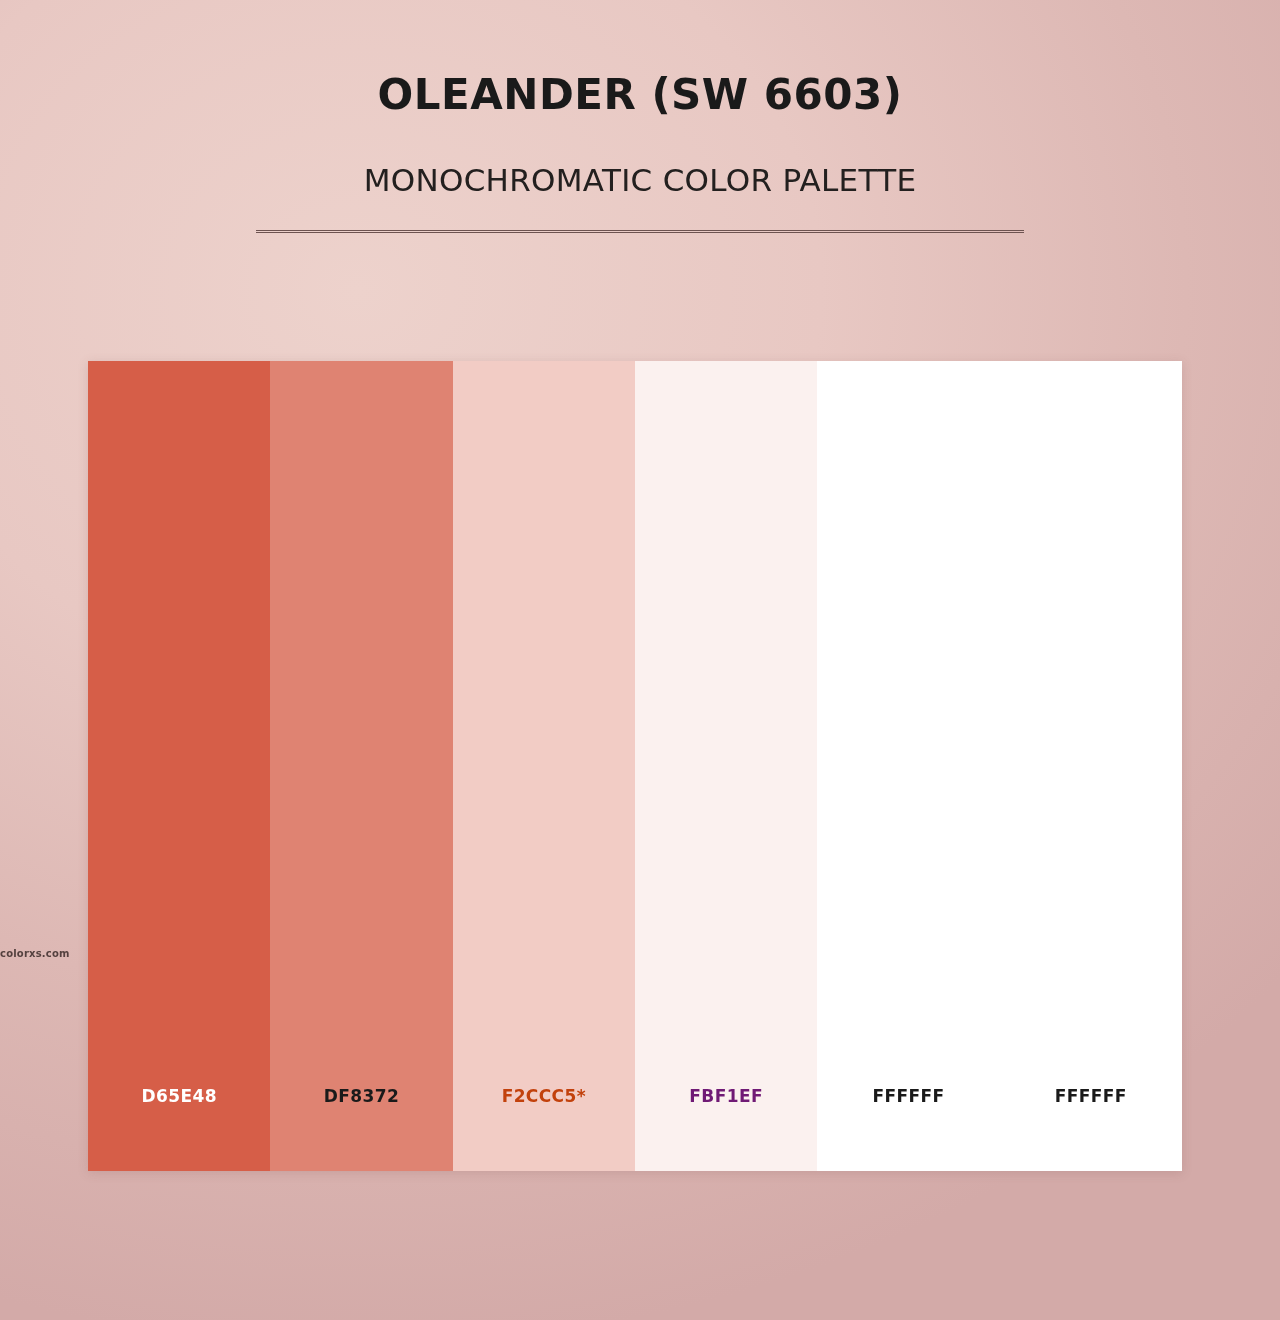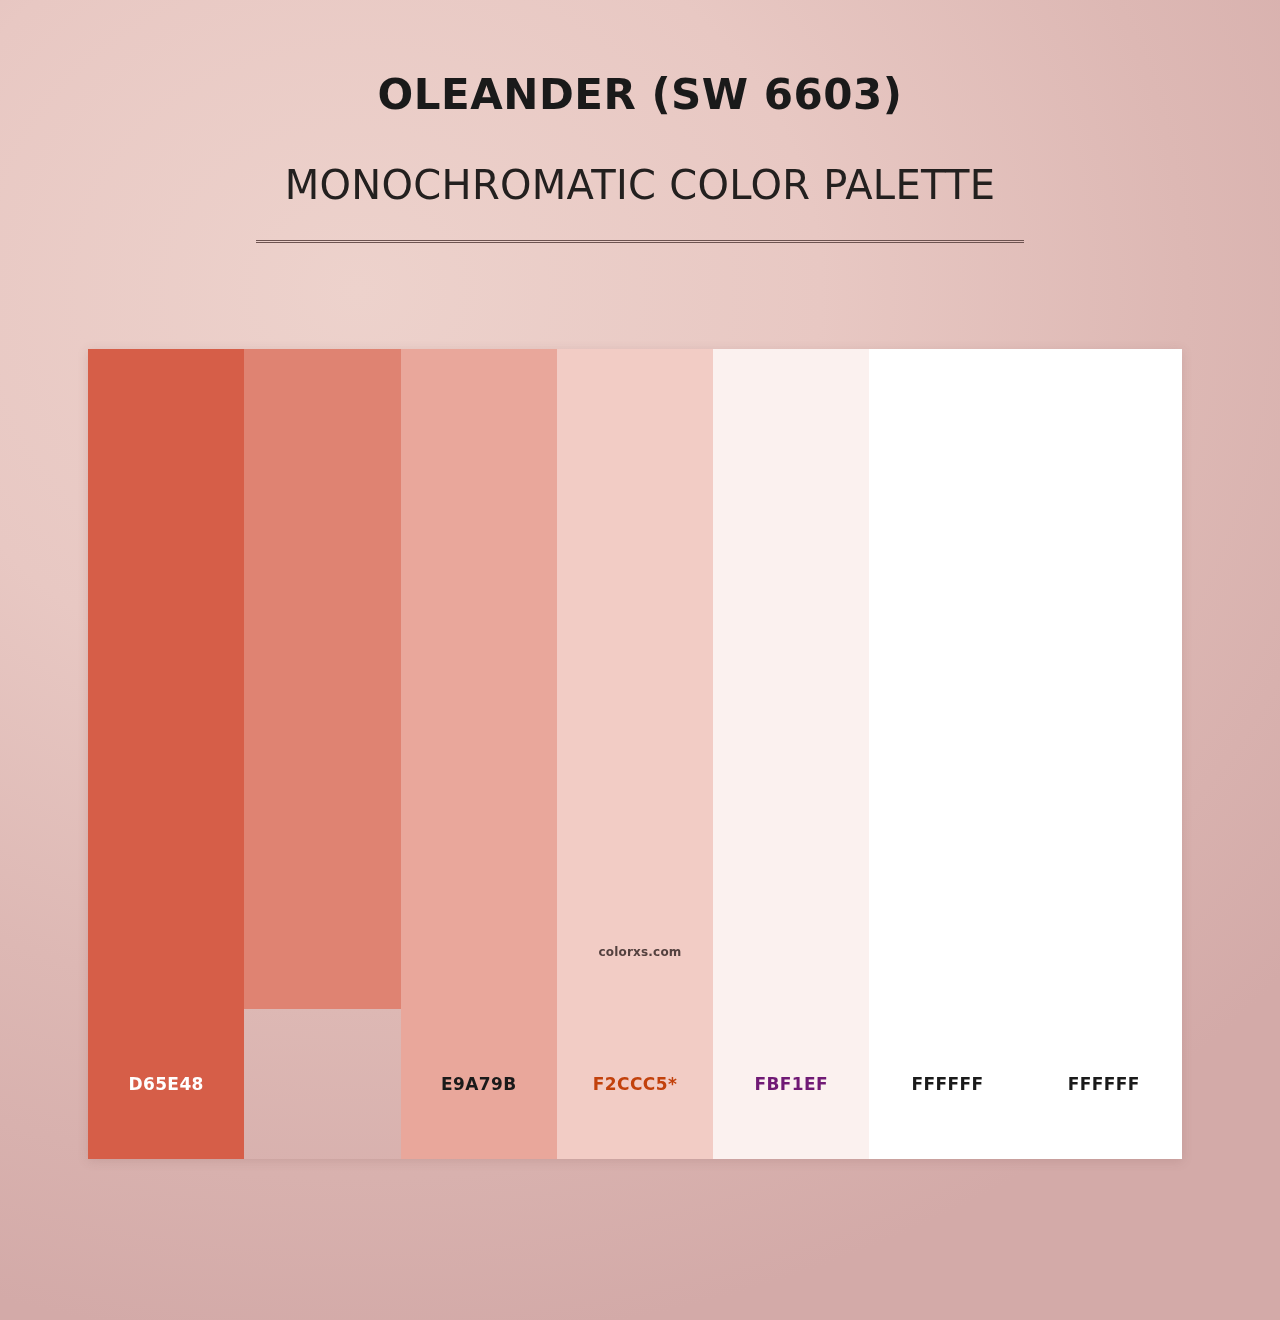--- a/index.html
+++ b/index.html
@@ -26,42 +26,42 @@
   }
   .title {
     font-size: 42px;
     font-weight: bold;
     color: #1a1a1a;
     letter-spacing: 0.5px;
     margin: 0;
     line-height: 1.1;
   }
   .subtitle {
-    font-size: 40px;
+    font-size: 31px;
     font-weight: normal;
     color: #23201f;
     margin: 0;
     padding-top: 44px;
     letter-spacing: 0.3px;
   }
   .divider-wrap {
     width: 768px;
     margin: 32px auto 0 auto;
   }
   .divider {
     height: 0;
     border-top: 1px solid #6d5350;
     border-bottom: 1px solid #6d5350;
     height: 3px;
     box-sizing: border-box;
   }
   .palette {
     position: absolute;
     left: 88px;
-    top: 349px;
+    top: 361px;
     width: 1094px;
     height: 810px;
     display: flex;
     box-shadow: 0 2px 10px rgba(120, 80, 75, 0.18);
   }
   .swatch {
     flex: 1 1 0;
     display: flex;
     flex-direction: column;
     position: relative;
@@ -78,22 +78,21 @@
     justify-content: center;
     font-size: 17px;
     font-weight: bold;
     letter-spacing: 0.4px;
   }
   .footer {
     position: absolute;
     left: 0;
     right: 0;
     bottom: 18px;
-    text-align: center;
-    font-size: 12px;
+    font-size: 10px;
     font-weight: bold;
     color: #54413f;
     letter-spacing: 0.2px;
   }
 </style>
 </head>
 <body>
 
 <div class="page">
 
@@ -105,24 +104,21 @@
     </div>
   </div>
 
   <div class="palette" id="palette">
       <div class="swatch">
         <div class="block" style="background: rgb(214, 94, 72);"></div>
         <div class="label" style="background: rgb(214, 94, 72); color: rgb(255, 255, 255);">D65E48</div>
       </div>
       <div class="swatch">
         <div class="block" style="background: rgb(223, 131, 114);"></div>
-      </div>
-      <div class="swatch">
-        <div class="block" style="background: rgb(233, 167, 155);"></div>
-        <div class="label" style="background: rgb(233, 167, 155); color: rgb(26, 26, 26);">E9A79B</div>
+        <div class="label" style="background: rgb(223, 131, 114); color: rgb(26, 26, 26);">DF8372</div>
       </div>
       <div class="swatch">
         <div class="block" style="background: rgb(242, 204, 197);"></div>
         <div class="label" style="background: rgb(242, 204, 197); color: #c2410c;">F2CCC5*</div>
       </div>
       <div class="swatch">
         <div class="block" style="background: rgb(251, 241, 239);"></div>
         <div class="label" style="background: rgb(251, 241, 239); color: #701a75;">FBF1EF</div>
       </div>
       <div class="swatch">

